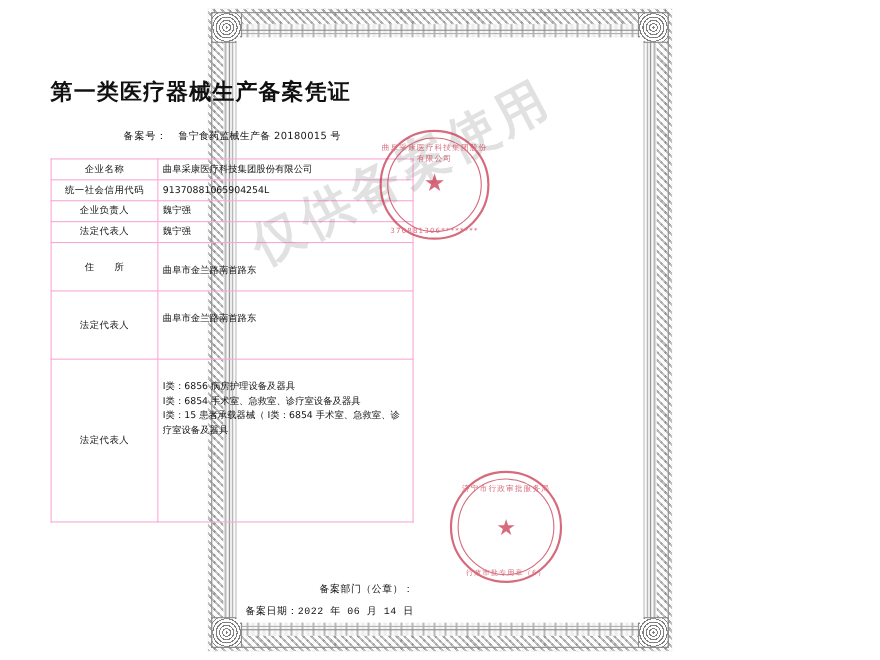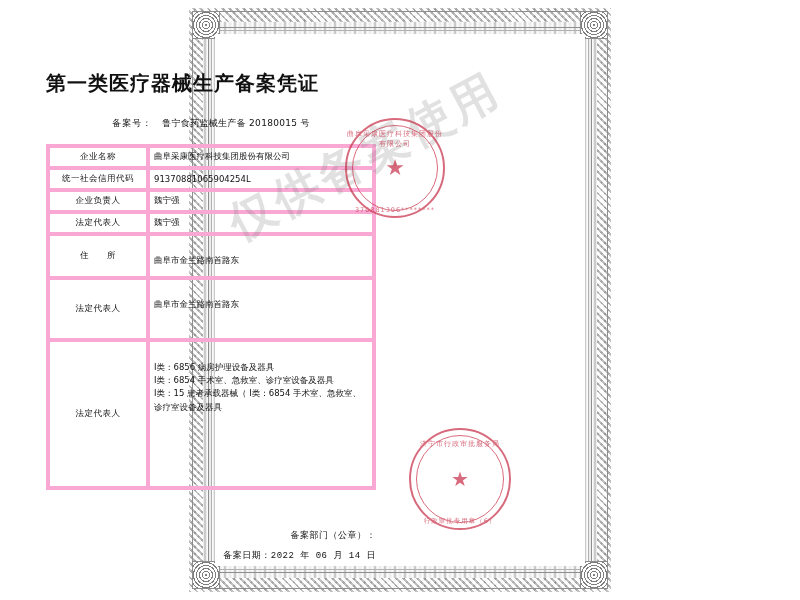--- a/index.html
+++ b/index.html
@@ -125,21 +125,21 @@
     letter-spacing: 0.3px;
   }
 
   table.cert-table {
     margin-top: 14px;
     width: 330px;
     border-collapse: collapse;
     table-layout: fixed;
   }
   table.cert-table td {
-    border: 4px solid #f9a8d4;
+    border: 1px solid #f9a8d4;
     font-size: 8.5px;
     color: #111;
     padding: 3px 4px;
     vertical-align: middle;
   }
   td.label-cell {
     width: 88px;
     text-align: center;
     letter-spacing: 0.5px;
     white-space: nowrap;

